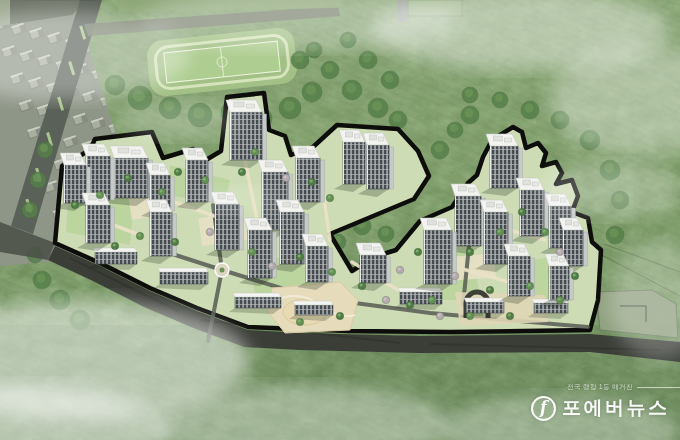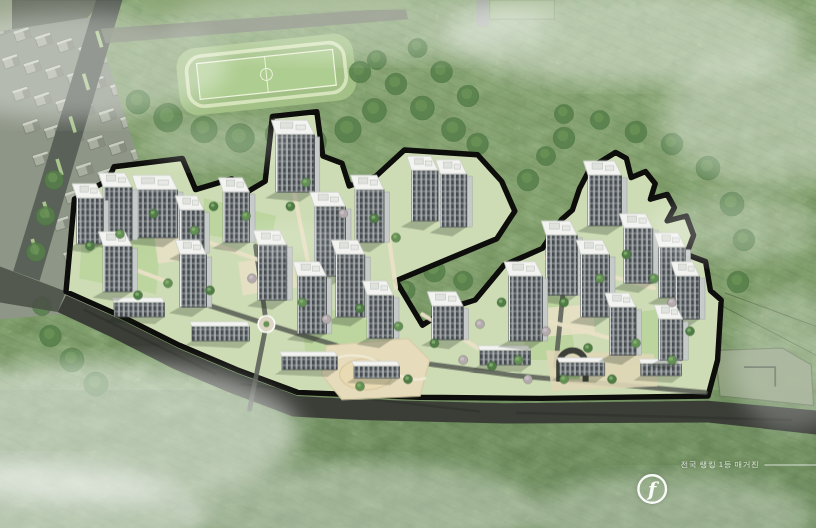--- a/index.html
+++ b/index.html
@@ -870,15 +870,16 @@
       </g>
 </svg>
 
   <div class="watermark">
     <div class="wm-tagline-row">
       <span class="wm-tagline">전국 랭킹 1등 매거진</span>
       <span class="wm-line"></span>
     </div>
     <div class="wm-brand-row">
       <span class="wm-logo">f</span>
+      <span class="wm-brand">포에버뉴스</span>
     </div>
   </div>
 </div>
 
 </body></html>

